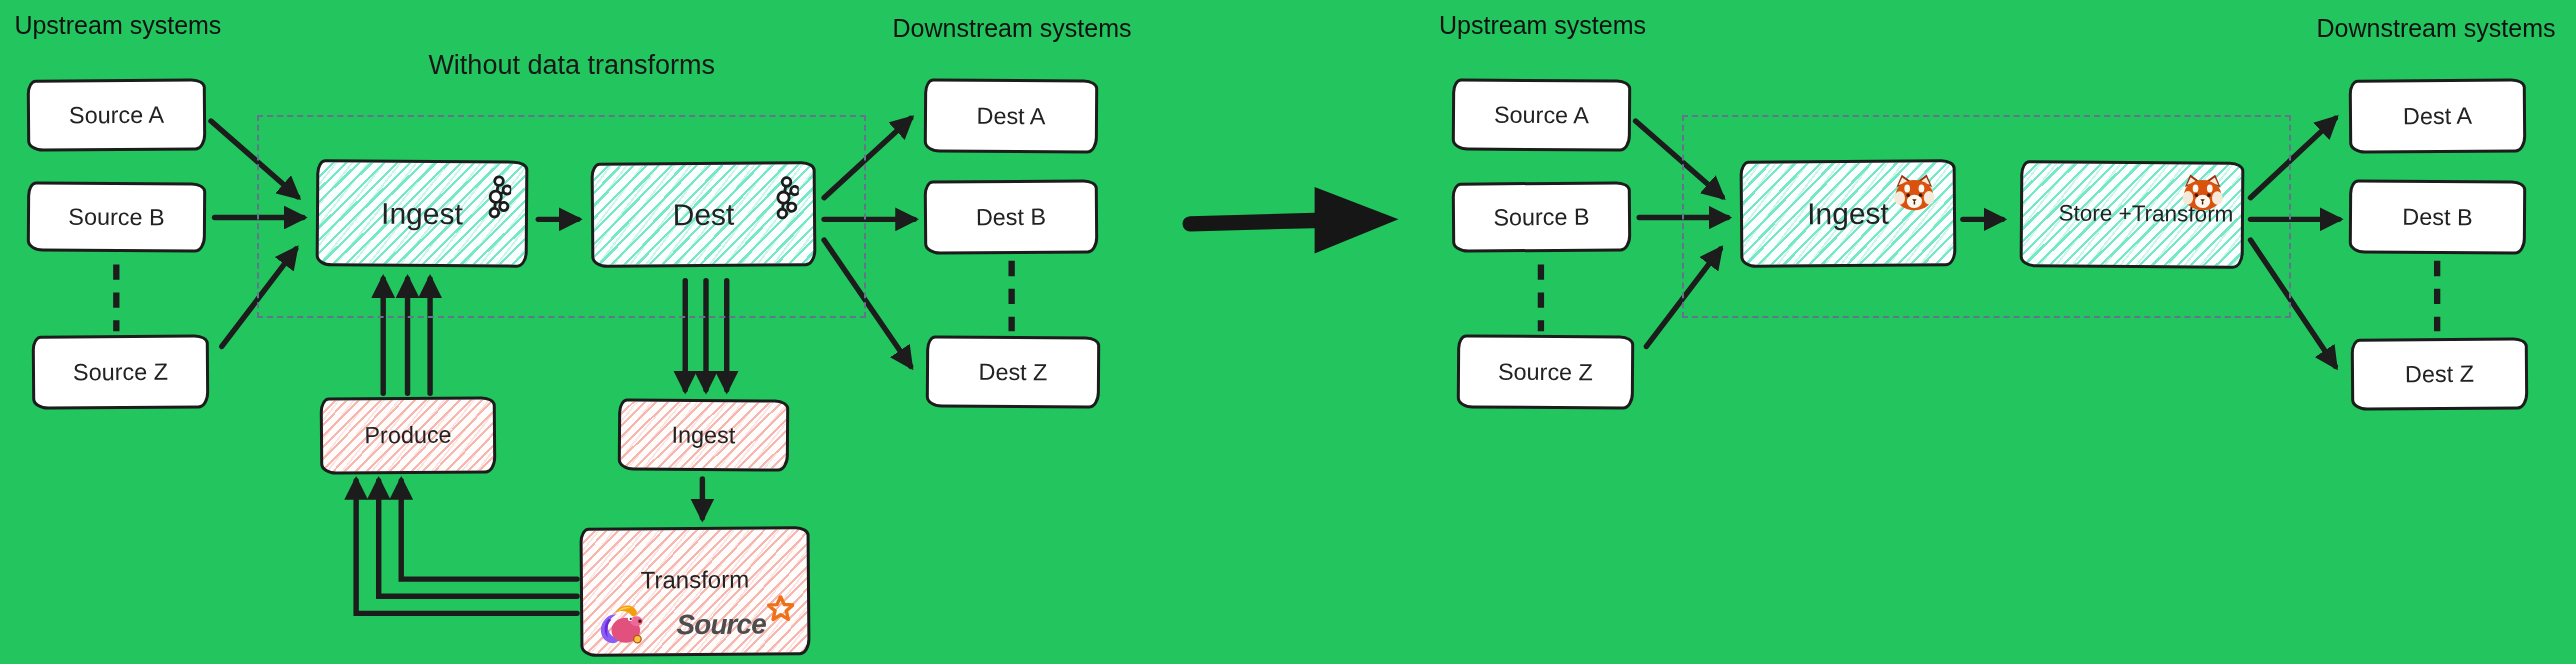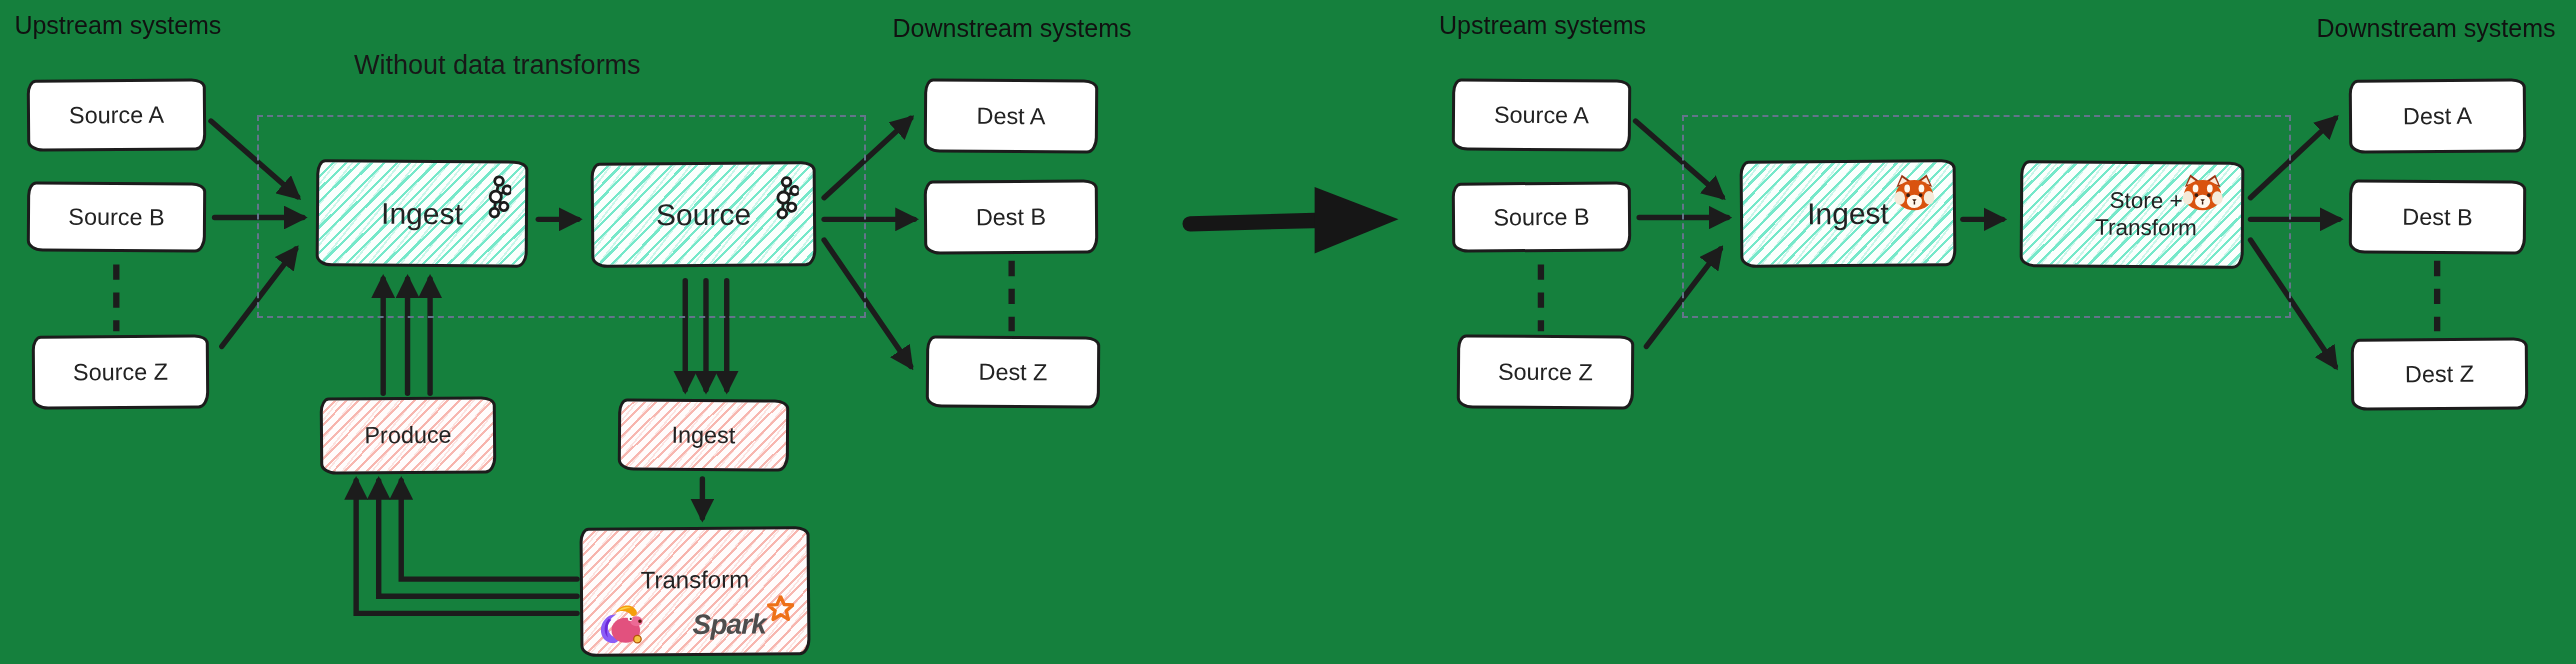--- a/index.html
+++ b/index.html
@@ -1,22 +1,22 @@
 <!DOCTYPE html>
 <html style="font-size:14.4px"><head>
 <meta charset="utf-8">
 <style>
   html,body{margin:0;padding:0;background:#ffffff;}
   .canvas{
-    position:relative;width:2576px;height:665px;background:#15803d;
+    position:relative;width:2576px;height:665px;background:#22c55e;
     font-family:"Liberation Sans","DejaVu Sans",sans-serif;color:#1c1c1c;overflow:hidden;
   }
   .abs{position:absolute;}
   .corner-label{font-size:25px;color:#111;white-space:nowrap;}
-  .diagram-title{font-size:27px;color:#181818;text-align:left;white-space:nowrap;}
+  .diagram-title{font-size:27px;color:#181818;text-align:right;white-space:nowrap;}
   .sketch{
     position:absolute;display:flex;align-items:center;justify-content:center;
     border:3.6px solid #1c1c1c;background:#ffffff;box-sizing:border-box;
     border-radius:9px 14.4px 10.8px 16px / 14.4px 9px 16px 10.8px;
     font-size:23.4px;color:#222;
   }
   .tiltA{transform:rotate(-0.45deg);}
   .tiltB{transform:rotate(0.4deg);}
   .teal{
     background:
@@ -29,21 +29,21 @@
     background:
       repeating-linear-gradient(135deg, rgba(246,171,163,0.85) 0 2.1px, rgba(246,171,163,0) 2.1px 8px),
       repeating-linear-gradient(129deg, rgba(246,171,163,0.3) 0 1.6px, rgba(246,171,163,0) 1.6px 11.7px),
       #fffcfc;
     font-size:23.4px;
   }
   .dashed-rect{
     position:absolute;border:2.7px dashed #64748b;box-sizing:border-box;background:transparent;
   }
   .boxicon{position:absolute;}
-  .two-line{display:flex;flex-direction:column;align-items:center;line-height:1.16;font-size:22.5px;margin-left:28px;}
+  .two-line{display:flex;flex-direction:row;align-items:center;line-height:1.16;font-size:22.5px;margin-left:28px;}
   .transform-box{flex-direction:column;justify-content:flex-start;padding-top:36px;}
   .spark-wrap{position:absolute;right:12.6px;bottom:14.4px;display:flex;align-items:flex-end;}
   .spark-text{font-size:28px;font-style:italic;font-weight:bold;color:#4d4d4d;letter-spacing:-0.9px;line-height:1;}
   .wires{position:absolute;left:0;top:0;pointer-events:none;}
 </style>
 </head>
 <body>
 
 <div class="canvas">
 
@@ -130,21 +130,21 @@
         <circle cx="13" cy="7" r="4.6"></circle>
           <circle cx="12" cy="24" r="6"></circle>
           <circle cx="13" cy="41" r="4.6"></circle>
         <circle cx="23" cy="15" r="4.4"></circle>
           <circle cx="22" cy="33" r="4.4"></circle>
       </g>
     </svg>
   </div>
 
   <div class="sketch teal tiltA" style="left:591px;top:162px;width:225px;height:105px;">
-    <span>Source</span>
+    <span>Dest</span>
     <svg class="boxicon" style="right:14.4px;top:10.8px;" width="27" height="45" viewBox="0 0 28 48">
       <g stroke="#1c1c1c" stroke-width="3" fill="#ffffff" transform="rotate(8 14 24)">
         <line x1="13" y1="7" x2="12" y2="24"></line>
           <line x1="12" y1="24" x2="13" y2="41"></line>
         <line x1="12" y1="24" x2="23" y2="15"></line>
           <line x1="12" y1="24" x2="22" y2="33"></line>
         <circle cx="13" cy="7" r="4.6"></circle>
           <circle cx="12" cy="24" r="6"></circle>
           <circle cx="13" cy="41" r="4.6"></circle>
         <circle cx="23" cy="15" r="4.4"></circle>
@@ -180,21 +180,21 @@
       <path d="M22 11 C27 1 41 1 45 9 C47 13 44 16 40 15 C36 9 28 8 22 11 Z" fill="#f59e0b"></path>
       <path d="M24 10 C28 5 35 4 39 6 C34 6 28 8 24 10 Z" fill="#fcd34d"></path>
       <ellipse cx="45" cy="21" rx="7" ry="5.5" fill="#ec6a95"></ellipse>
       <circle cx="49" cy="21" r="2" fill="#581c0c"></circle>
       <circle cx="38" cy="18" r="2.6" fill="#ffffff"></circle>
       <circle cx="38.7" cy="18.3" r="1.2" fill="#2b2b2b"></circle>
       <circle cx="46" cy="41" r="4.2" fill="#f6c344" stroke="#b45309" stroke-width="1.4"></circle>
     </svg>
 
     <div class="spark-wrap">
-      <span class="spark-text">Spark</span>
+      <span class="spark-text">Source</span>
       <svg width="27" height="27" viewBox="0 0 24 24" style="margin:0 0 16px 1.8px;">
         <polygon points="12,1 15.2,8.2 23,8.6 17,13.8 18.8,21.4 12,17.2 5.2,21.4 7,13.8 1,8.6 8.8,8.2" fill="none" stroke="#ee7118" stroke-width="3" stroke-linejoin="round"></polygon>
       </svg>
     </div>
   </div>
 
   <div class="abs corner-label" style="left:1439px;top:10.8px;">Upstream systems</div>
   <div class="abs corner-label" style="left:2308px;top:14.4px;width:256px;text-align:center;">Downstream systems</div>
 
   <div class="dashed-rect" style="left:1682px;top:115px;width:609px;height:203px;"></div>

